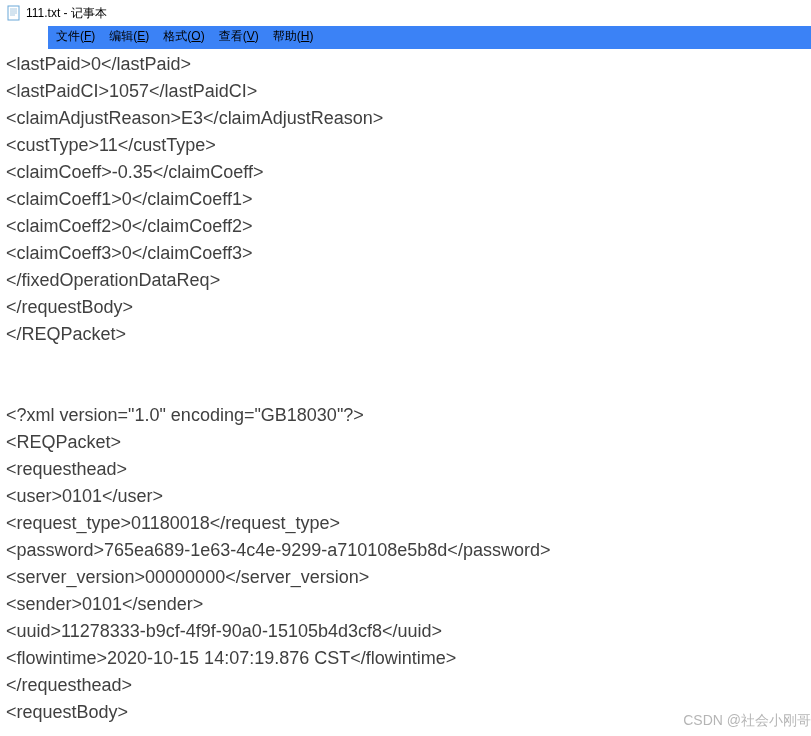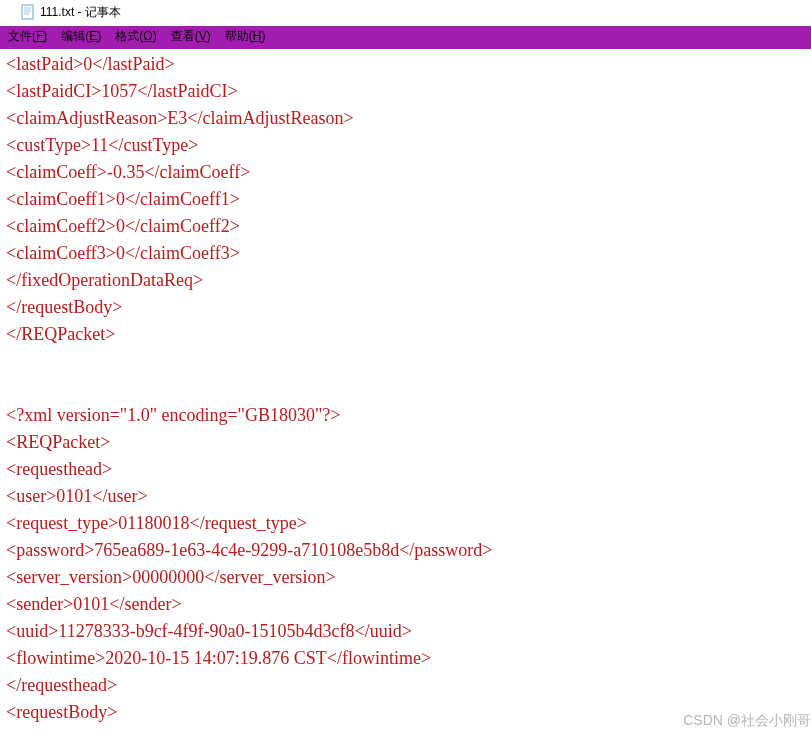--- a/index.html
+++ b/index.html
@@ -10,56 +10,58 @@
     body {
       font-family: "Microsoft YaHei", "Segoe UI", Tahoma, sans-serif;
       background: #ffffff;
       width: 811px;
       height: 736px;
       overflow: hidden;
       position: relative;
     }
     .title-bar {
       display: flex;
-      padding: 4px 20px;
+      align-items: center;
+      padding: 4px 6px;
       background: #ffffff;
       height: 26px;
     }
     .title-icon {
       width: 16px;
       height: 16px;
       margin-right: 4px;
       display: inline-flex;
       align-items: center;
       justify-content: center;
     }
     .title-text {
       font-size: 12px;
       color: #000000;
     }
     .menu-bar {
       display: flex;
       padding: 2px 8px 4px 8px;
-      background: #a21caf;
+      background: #3b82f6;
       font-size: 12px;
       gap: 14px;
+      margin-left: 48px;
     }
     .menu-item {
       color: #000000;
       cursor: default;
     }
     .menu-item .underline {
       text-decoration: underline;
     }
     .content-area {
       padding: 2px 6px;
-      font-family: Liberation Serif, serif;
+      font-family: Liberation Sans, sans-serif;
       font-size: 18px;
       line-height: 27px;
-      color: #b91c1c;
+      color: #404040;
       white-space: pre;
       overflow: hidden;
     }
     .content-line {
       display: block;
     }
     .watermark {
       position: absolute;
       right: 0;
       bottom: 6px;

